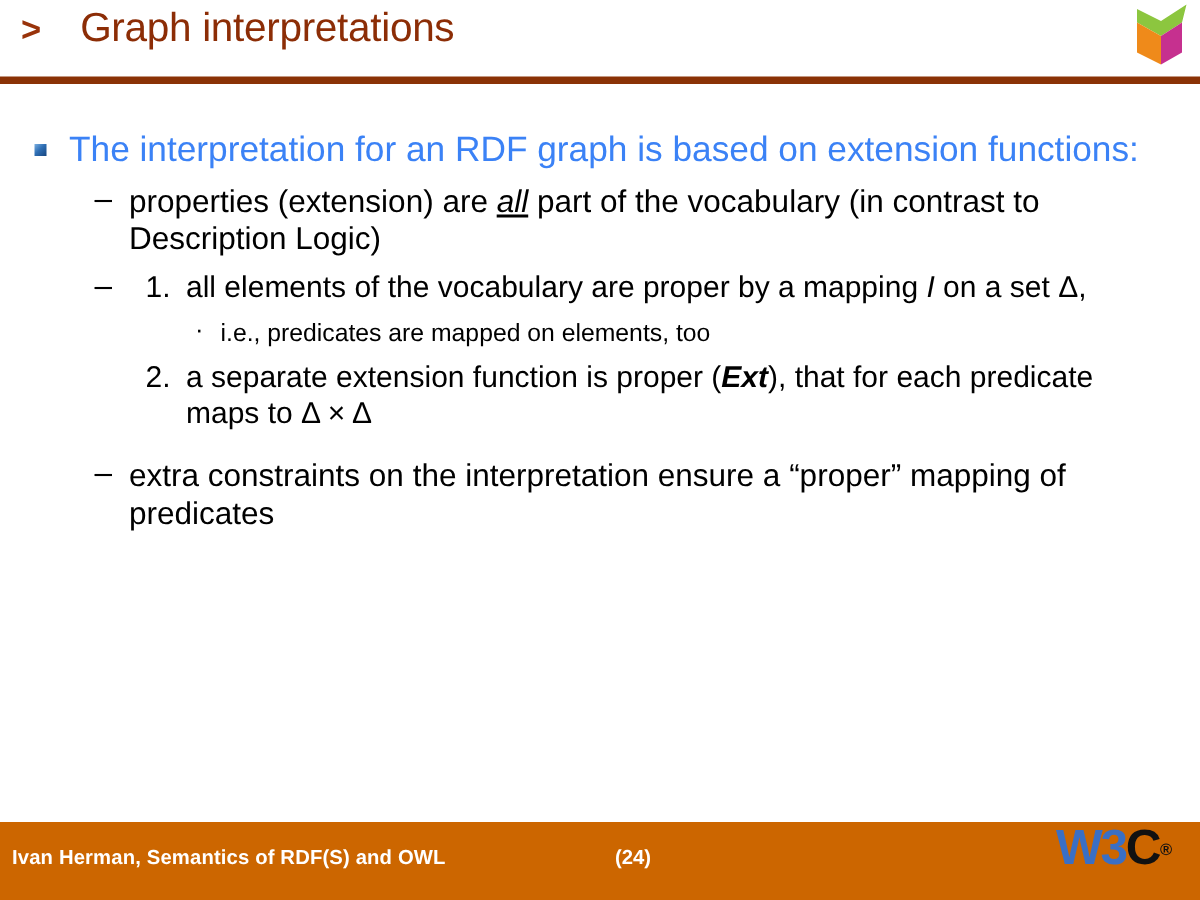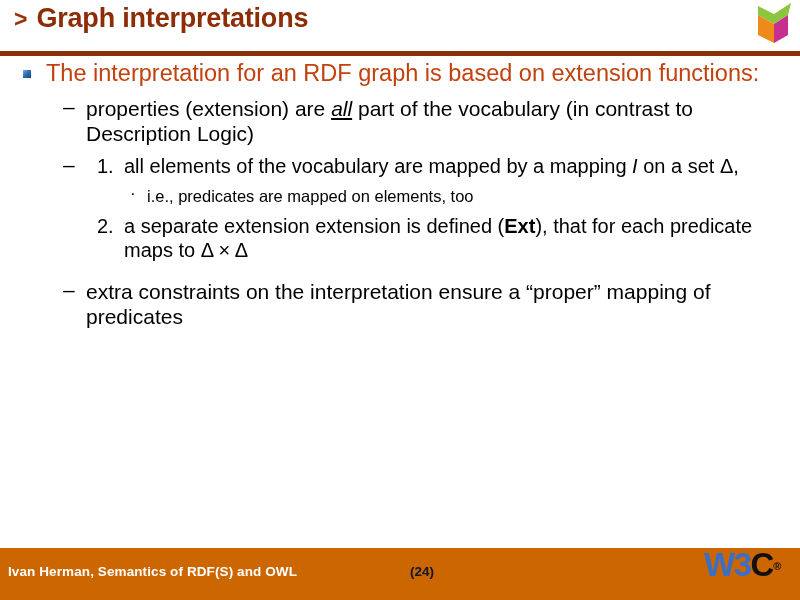--- a/index.html
+++ b/index.html
@@ -35,23 +35,24 @@
   .title-chevron {
     color: #99330a;
     font-size: 23px;
     font-weight: bold;
     line-height: 1;
     margin-right: 9px;
   }
   .slide-title {
     color: #8c2d06;
     font-size: 27px;
-    font-weight: bold;
+    font-weight: normal;
     line-height: 1;
     letter-spacing: -0.2px;
+    margin-left: 17px;
   }
   .header-rule {
     position: absolute;
     left: 0;
     top: 51px;
     width: 800px;
     height: 5px;
     background: #8a3206;
   }
 
@@ -71,23 +72,23 @@
     top: 60px;
     width: 800px;
     height: 486px;
     box-sizing: border-box;
   }
 
   .lvl1 {
     position: relative;
     padding-left: 46px;
     padding-right: 22px;
-    margin-top: 0;
+    margin-top: 26px;
     font-size: 23.5px;
-    color: #c2410c;
+    color: #3b82f6;
     line-height: 1.18;
   }
   .lvl1 .bullet-sq {
     position: absolute;
     left: 23px;
     top: 10px;
     width: 8px;
     height: 8px;
     background: linear-gradient(135deg, #7aaee0 0%, #2f6fb5 45%, #16457f 100%);
   }
@@ -140,21 +141,21 @@
     left: 130px;
     top: -3px;
     font-size: 17px;
     color: #000000;
   }
 
   .spacer-lg { height: 9px; }
 
   em.ital { font-style: italic; }
   em.ital-und { text-decoration: underline; }
-  strong.bld { font-weight: bold; }
+  strong.bld { font-weight: bold; font-style: italic; }
 
   
   .slide-footer {
     position: absolute;
     left: 0;
     top: 548px;
     width: 800px;
     height: 52px;
     background: #cc6600;
   }
@@ -165,21 +166,21 @@
     color: #ffffff;
     font-size: 13.5px;
     font-weight: bold;
     letter-spacing: 0.1px;
     white-space: nowrap;
   }
   .footer-page {
     position: absolute;
     left: 410px;
     top: 16px;
-    color: #0f172a;
+    color: #ffffff;
     font-size: 13.5px;
     font-weight: bold;
     white-space: nowrap;
   }
   .w3c-logo {
     position: absolute;
     right: 10px;
     top: 0;
     width: 86px;
     height: 36px;
@@ -239,31 +240,31 @@
     <span class="bullet-dash">–</span>
     <span>properties (extension) are </span><em class="ital-und">all</em><span> part of the vocabulary (in contrast to Description Logic)</span>
   </div>
 
   <div class="lvl2">
     <span class="bullet-dash">–</span>
   </div>
 
   <div class="lvl3">
     <span class="num">1.</span>
-    <span>all elements of the vocabulary are mapped by a mapping </span><em class="ital">I</em><span> on a set Δ,</span>
+    <span>all elements of the vocabulary are proper by a mapping </span><em class="ital">I</em><span> on a set Δ,</span>
   </div>
 
   <div class="lvl4">
     <span class="bullet-dot">·</span>
     <span>i.e., predicates are mapped on elements, too</span>
   </div>
 
   <div class="lvl3">
     <span class="num">2.</span>
-    <span>a separate extension extension is defined (</span><strong class="bld">Ext</strong><span>), that for each predicate maps to Δ × Δ</span>
+    <span>a separate extension function is proper (</span><strong class="bld">Ext</strong><span>), that for each predicate maps to Δ × Δ</span>
   </div>
 
   <div class="spacer-lg"></div>
 
   <div class="lvl2">
     <span class="bullet-dash">–</span>
     <span>extra constraints on the interpretation ensure a “proper” mapping of predicates</span>
   </div>
 
 </div>

